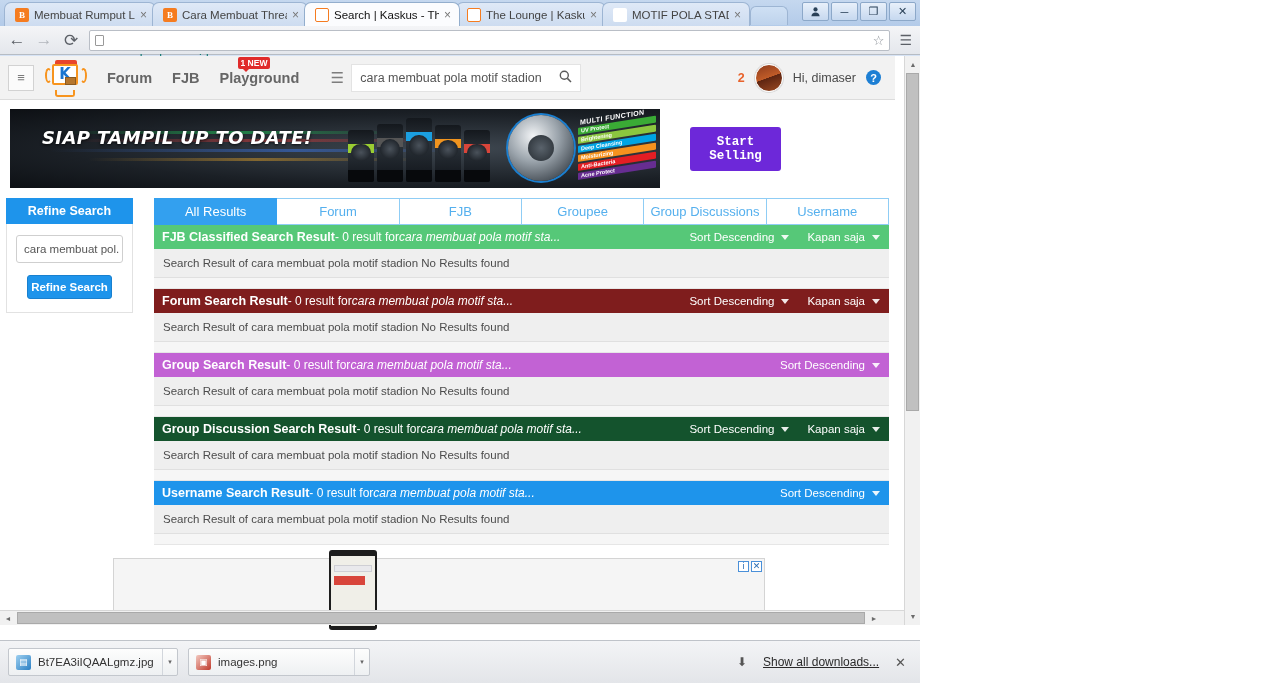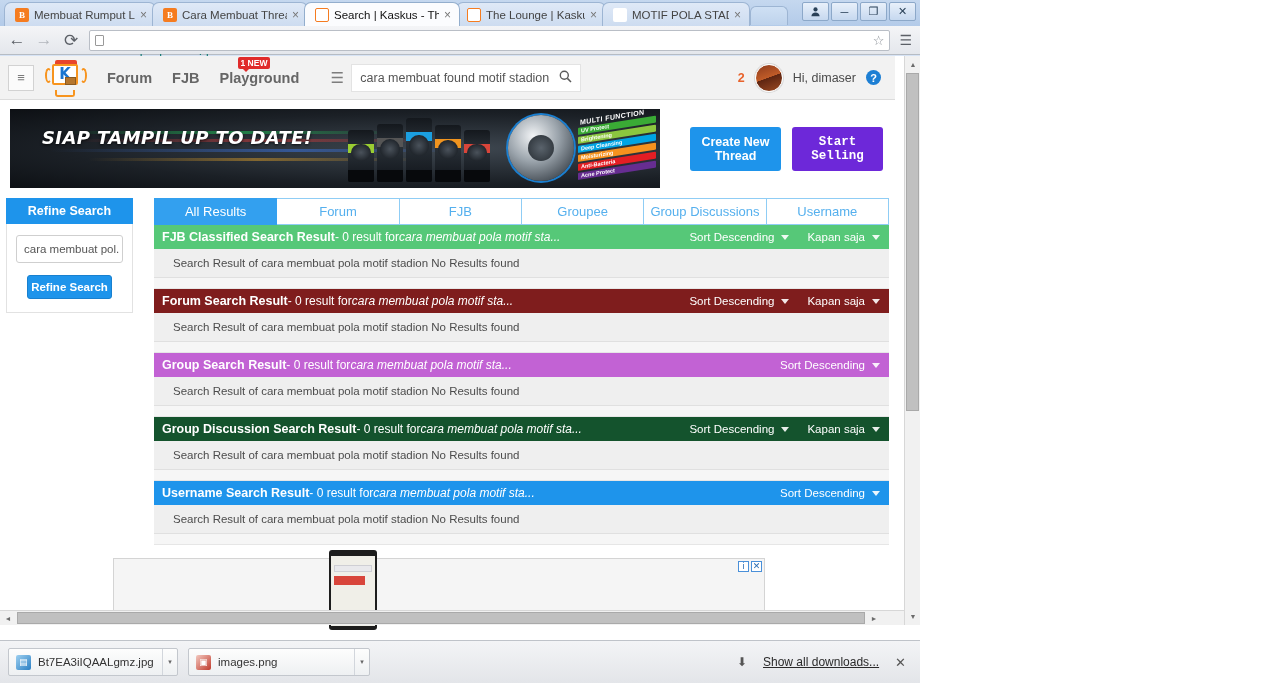--- a/index.html
+++ b/index.html
@@ -290,21 +290,21 @@
   .res-head .rt { font-weight: bold; font-size: 12.5px; }
   .res-head .rq { font-style: italic; }
   .res-head .rsort { margin-left: auto; display: flex; align-items: center; gap: 18px; }
   .res-head .sopt { display: flex; align-items: center; gap: 7px; font-size: 11.5px; }
   .res-head .caret {
     width: 0; height: 0; border-left: 4px solid transparent;
     border-right: 4px solid transparent; border-top: 5px solid #fff; opacity: .9;
   }
   .res-body {
     background: #efefef; border-bottom: 1px solid #e0e0e0;
-    padding: 8px 19px; font-size: 11.5px; color: #4c4c4c;
+    padding: 8px 9px; font-size: 11.5px; color: #4c4c4c;
   }
   .res-foot { height: 11px; background: #f6f6f6; border-bottom: 1px solid #e6e6e6; }
 
   
   .ad-wrap { margin: 13px 0 0 113px; }
   .ad {
     width: 652px; height: 63px; background: #f5f5f5;
     border: 1px solid #d4d4d4; position: relative;
     display: flex; align-items: center;
   }
@@ -478,21 +478,21 @@
           </a>
           <a href="#">
             <span>Playground</span>
             <span class="badge">1 NEW</span>
           </a>
         </div>
 
         <div class="k-searchwrap">
           <div class="k-burger2">☰</div>
           <div class="k-searchbox">
-            <span>cara membuat found motif stadion</span>
+            <span>cara membuat pola motif stadion</span>
             <span class="mag">
               <svg width="13" height="13" viewBox="0 0 13 13">
                 <circle cx="5.3" cy="5.3" r="4" fill="none" stroke="#5a5a5a" stroke-width="1.4"></circle>
                 <line x1="8.4" y1="8.4" x2="12" y2="12" stroke="#5a5a5a" stroke-width="1.5"></line>
               </svg>
             </span>
           </div>
         </div>
 
         <div class="k-right">
@@ -536,21 +536,20 @@
             <div class="mft">MULTI FUNCTION</div>
             <div class="stripe" style="background:#3aaa35">UV Protect</div>
             <div class="stripe" style="background:#8cc63f">Brightening</div>
             <div class="stripe" style="background:#00a4e4">Deep Cleansing</div>
             <div class="stripe" style="background:#f6921e">Moisturizing</div>
             <div class="stripe" style="background:#e31e24">Anti-Bacteria</div>
             <div class="stripe" style="background:#662d91">Acne Protect</div>
           </div>
         </div>
         <div class="cta-wrap">
-          <div class="cta blue">Create New Thread</div>
           <div class="cta green">Start Selling</div>
         </div>
       </div>
 
       <div class="content-row">
 
         <div class="sidebar">
           <div class="sb-head">Refine Search</div>
           <div class="sb-body">
             <div class="sb-input">

